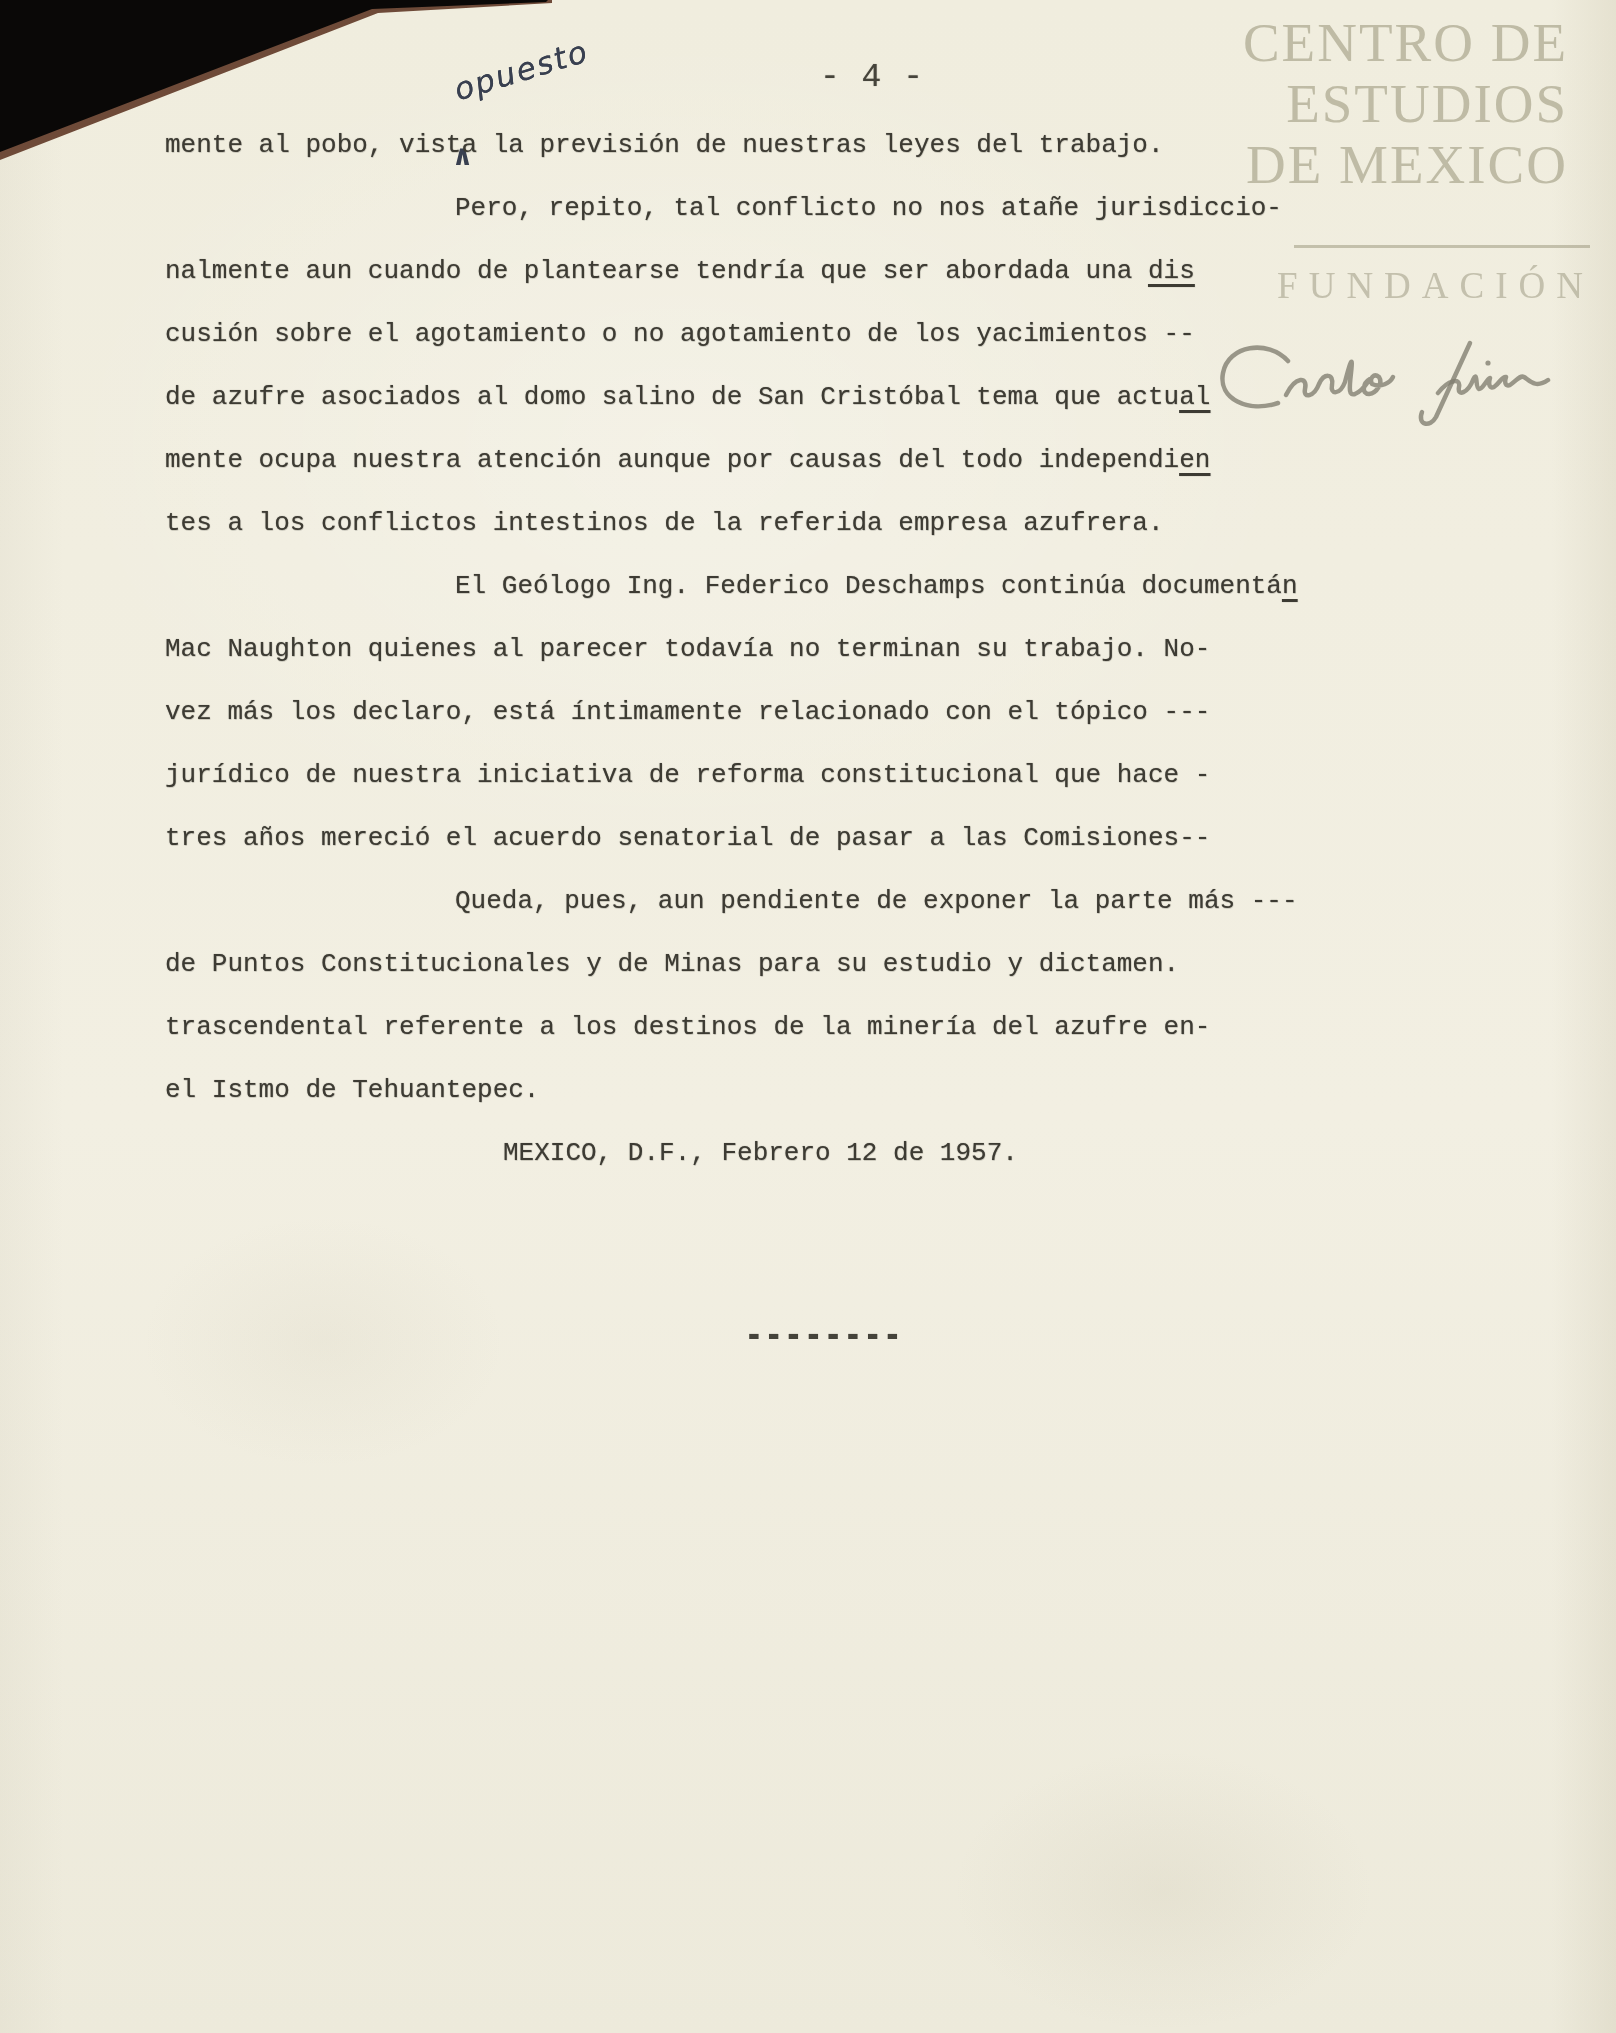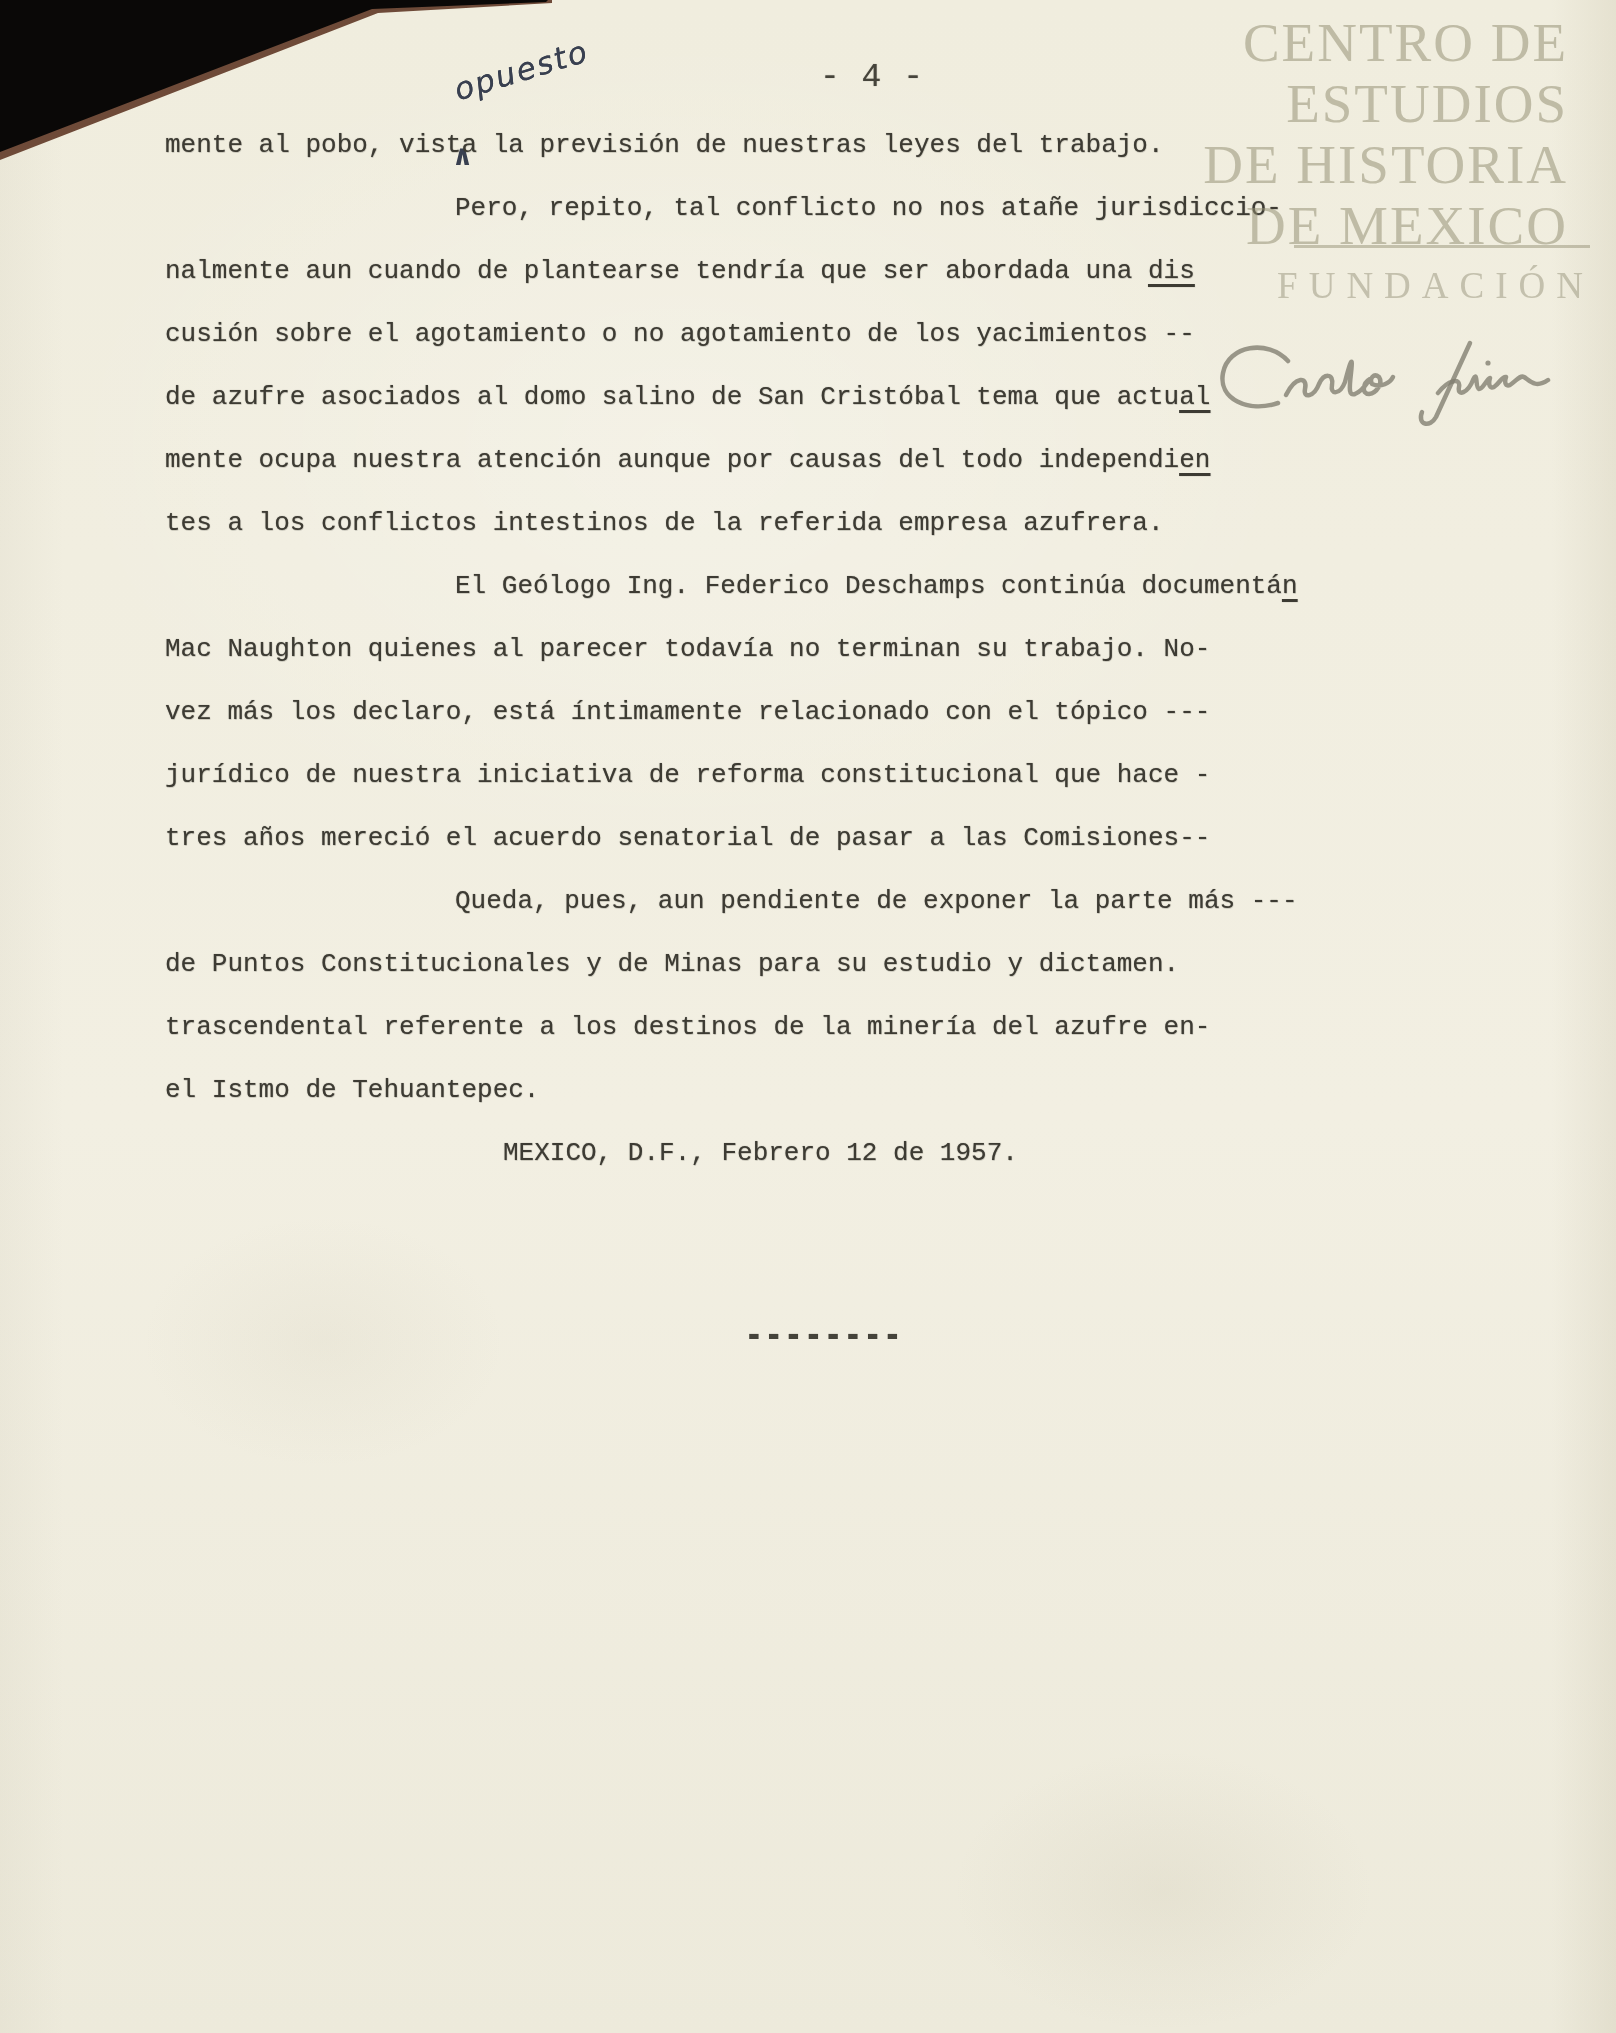--- a/index.html
+++ b/index.html
@@ -127,21 +127,20 @@
       <div class="tline"><span>trascendental referente a los destinos de la minería del azufre en-</span></div>
       <div class="tline"><span>el Istmo de Tehuantepec.</span></div>
       <div class="tline ind2"><span>MEXICO, D.F., Febrero 12 de 1957.</span></div>
     </div>
 
   <div class="closing-rule">--------</div>
 
   <div class="wm-block" id="wm-block">
       <div class="wm-line">CENTRO DE</div>
       <div class="wm-line">ESTUDIOS</div>
-      <div class="wm-line">DE HISTORIA</div>
       <div class="wm-line">DE MEXICO</div>
     </div>
   <div class="wm-rule"></div>
   <div class="wm-foundation">FUNDACIÓN</div>
 
   <div class="wm-signature">
     <svg width="400" height="95" viewBox="0 0 400 95" role="img" aria-label="Carlos Slim">
       <path d="M86 28 C66 6 26 12 21 40 C16 66 46 80 76 70"></path>
       <path d="M84 62 C94 42 106 44 103 56 C101 66 112 64 117 51 C122 40 132 40 130 52 C128 62 138 62 143 49 C149 26 151 22 149 40 C147 57 147 63 153 61 C161 58 165 50 168 46 C161 50 159 61 167 61 C175 60 181 50 177 44 C172 40 167 45 170 51 C179 55 188 50 191 44"></path>
       <path d="M268 10 C258 32 246 58 234 84 C228 95 215 92 220 79"></path>

